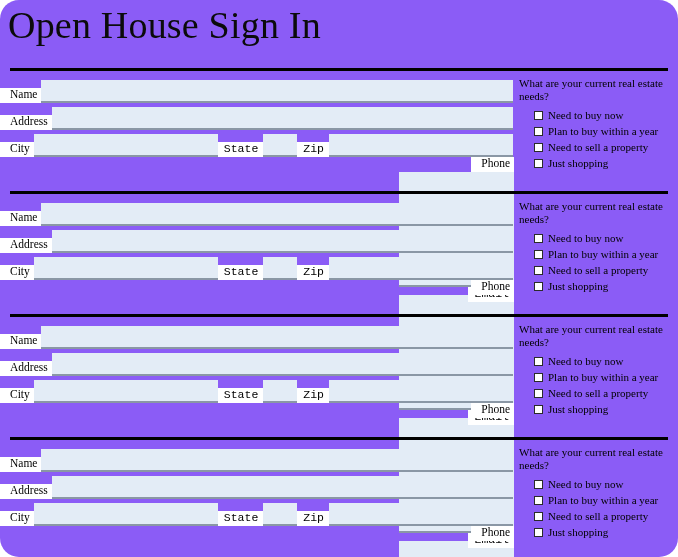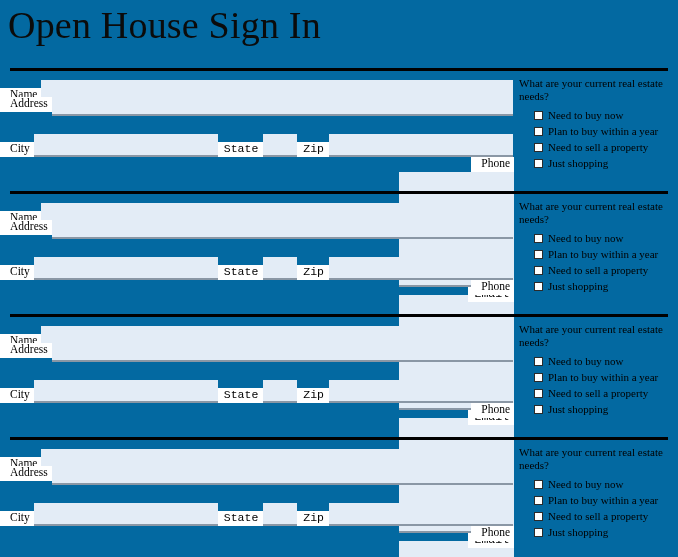--- a/index.html
+++ b/index.html
@@ -12,21 +12,22 @@
     height: 557px;
     overflow: hidden;
     font-family: "Liberation Serif", "DejaVu Serif", serif;
     color: #000000;
   }
 
   .page {
     position: relative;
     width: 678px;
     height: 557px;
-    background: #0369a1;
+    background: #8b5cf6;
+    border-radius: 19px;
   }
 
   
   .page-title {
     position: absolute;
     left: 8px;
     top: 2px;
     font-family: "Liberation Serif", "DejaVu Serif", serif;
     font-size: 38px;
     line-height: 46px;
@@ -77,21 +78,21 @@
 
   .frow {
     position: absolute;
     left: 0;
     width: 514px;
     height: 27px;
     display: flex;
     align-items: flex-end;
   }
   .frow.r1 { top: 5px; }
-  .frow.r2 { top: 20px; align-items: center; }
+  .frow.r2 { top: 32px; }
   .frow.r3 { top: 59px; }
   .frow.r4 { top: 86px; flex-direction: column; }
 
   .flabel {
     font-size: 11.5px;
     line-height: 13px;
     padding: 0 4px 2px 10px;
     white-space: nowrap;
     color: #000000;
     background: #ffffff;

